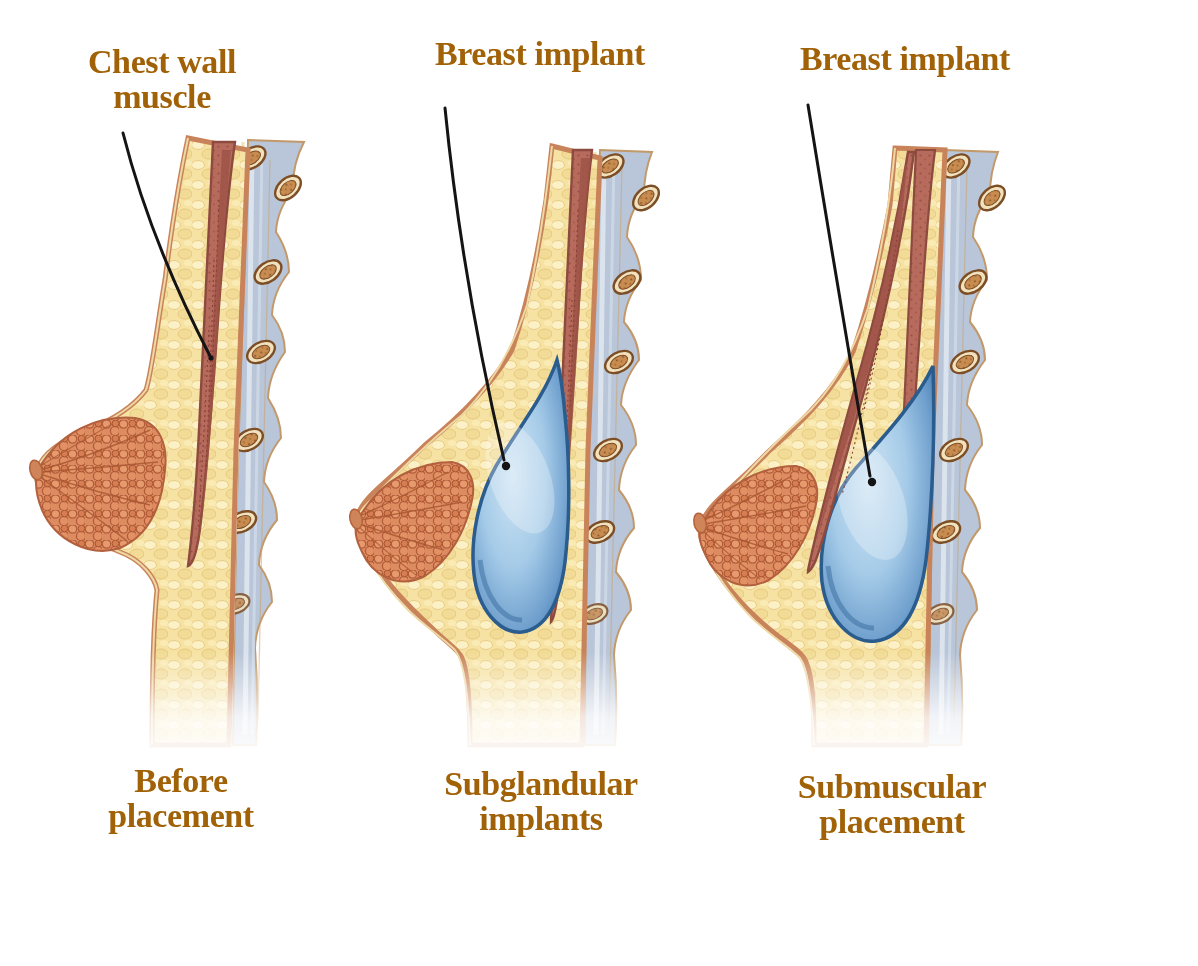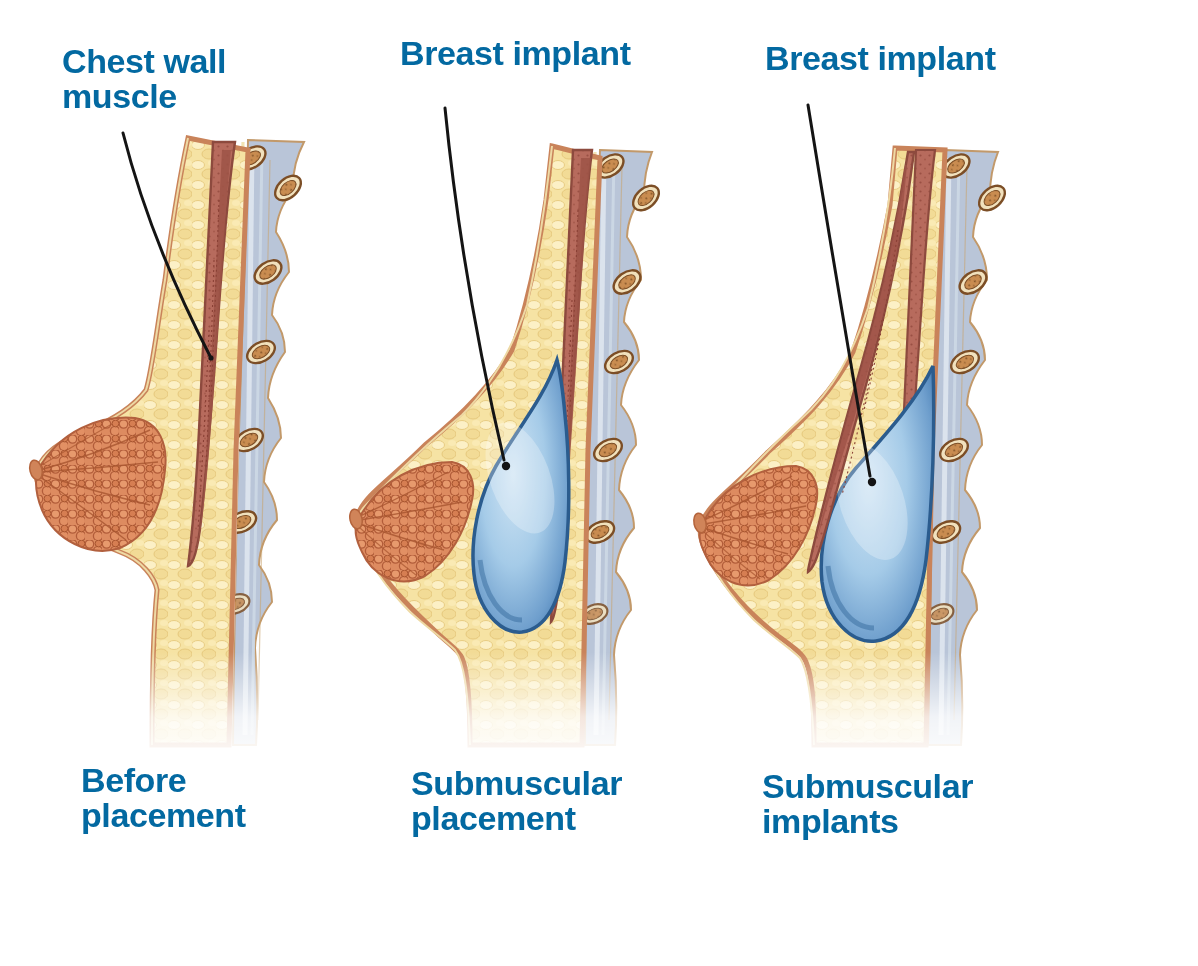--- a/index.html
+++ b/index.html
@@ -3,23 +3,23 @@
 <meta charset="utf-8">
 <style>
   html,body{margin:0;padding:0;}
   body{
     width:1198px;height:966px;position:relative;background:#ffffff;overflow:hidden;
     font-family:"Liberation Serif", serif;
   }
   .stage{position:absolute;left:0;top:0;width:1198px;height:966px;}
   svg.art{position:absolute;left:0;top:0;}
   .lbl{
-    position:absolute;font-weight:bold;color:#0369a1;
+    position:absolute;text-align:center;font-weight:bold;color:#a16207;
     font-size:34px;line-height:1.04;letter-spacing:-0.4px;
-    font-family:Liberation Sans, sans-serif;
+    font-family:Liberation Serif, serif;
   }
 </style>
 </head>
 <body>
 
 <div class="stage">
 
 <svg class="art" width="1198" height="966" viewBox="0 0 1198 966">
   <defs>
     <pattern id="fatPat" width="24" height="20" patternUnits="userSpaceOnUse">
@@ -324,17 +324,17 @@
 </svg>
 
 <div class="lbl" style="left:62px; top:44px; width:200px;">Chest wall muscle</div>
 
 <div class="lbl" style="left:400px; top:36px; width:280px;">Breast implant</div>
 
 <div class="lbl" style="left:765px; top:41px; width:280px;">Breast implant</div>
 
 <div class="lbl" style="left:81px; top:763px; width:200px;">Before placement</div>
 
-<div class="lbl" style="left:411px; top:766px; width:260px;">Submuscular placement</div>
-
-<div class="lbl" style="left:762px; top:769px; width:260px;">Submuscular implants</div>
+<div class="lbl" style="left:411px; top:766px; width:260px;">Subglandular implants</div>
+
+<div class="lbl" style="left:762px; top:769px; width:260px;">Submuscular placement</div>
 
 </div>
 
 </body></html>

